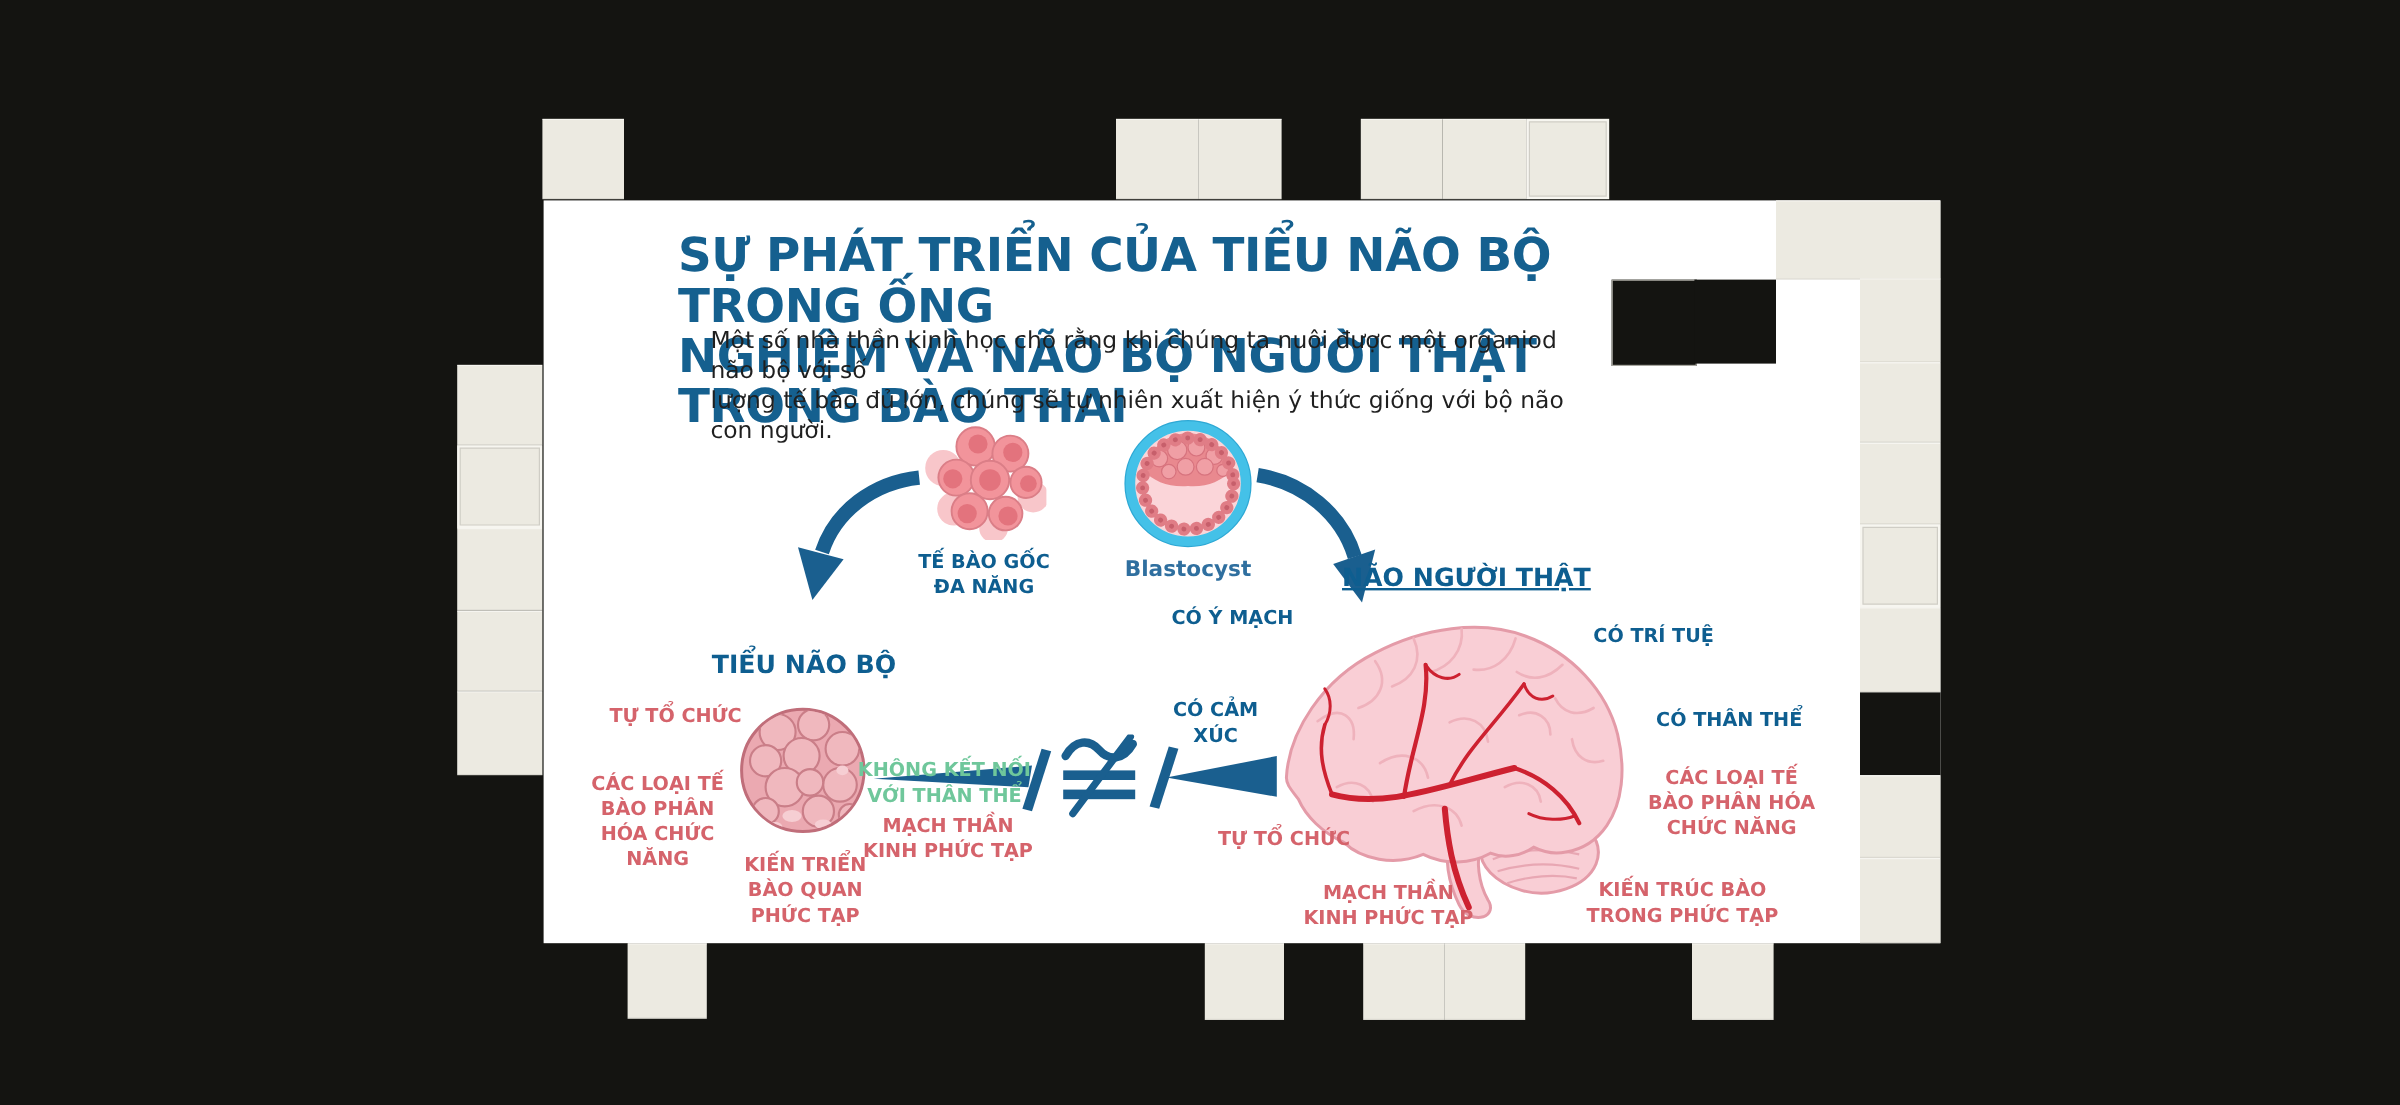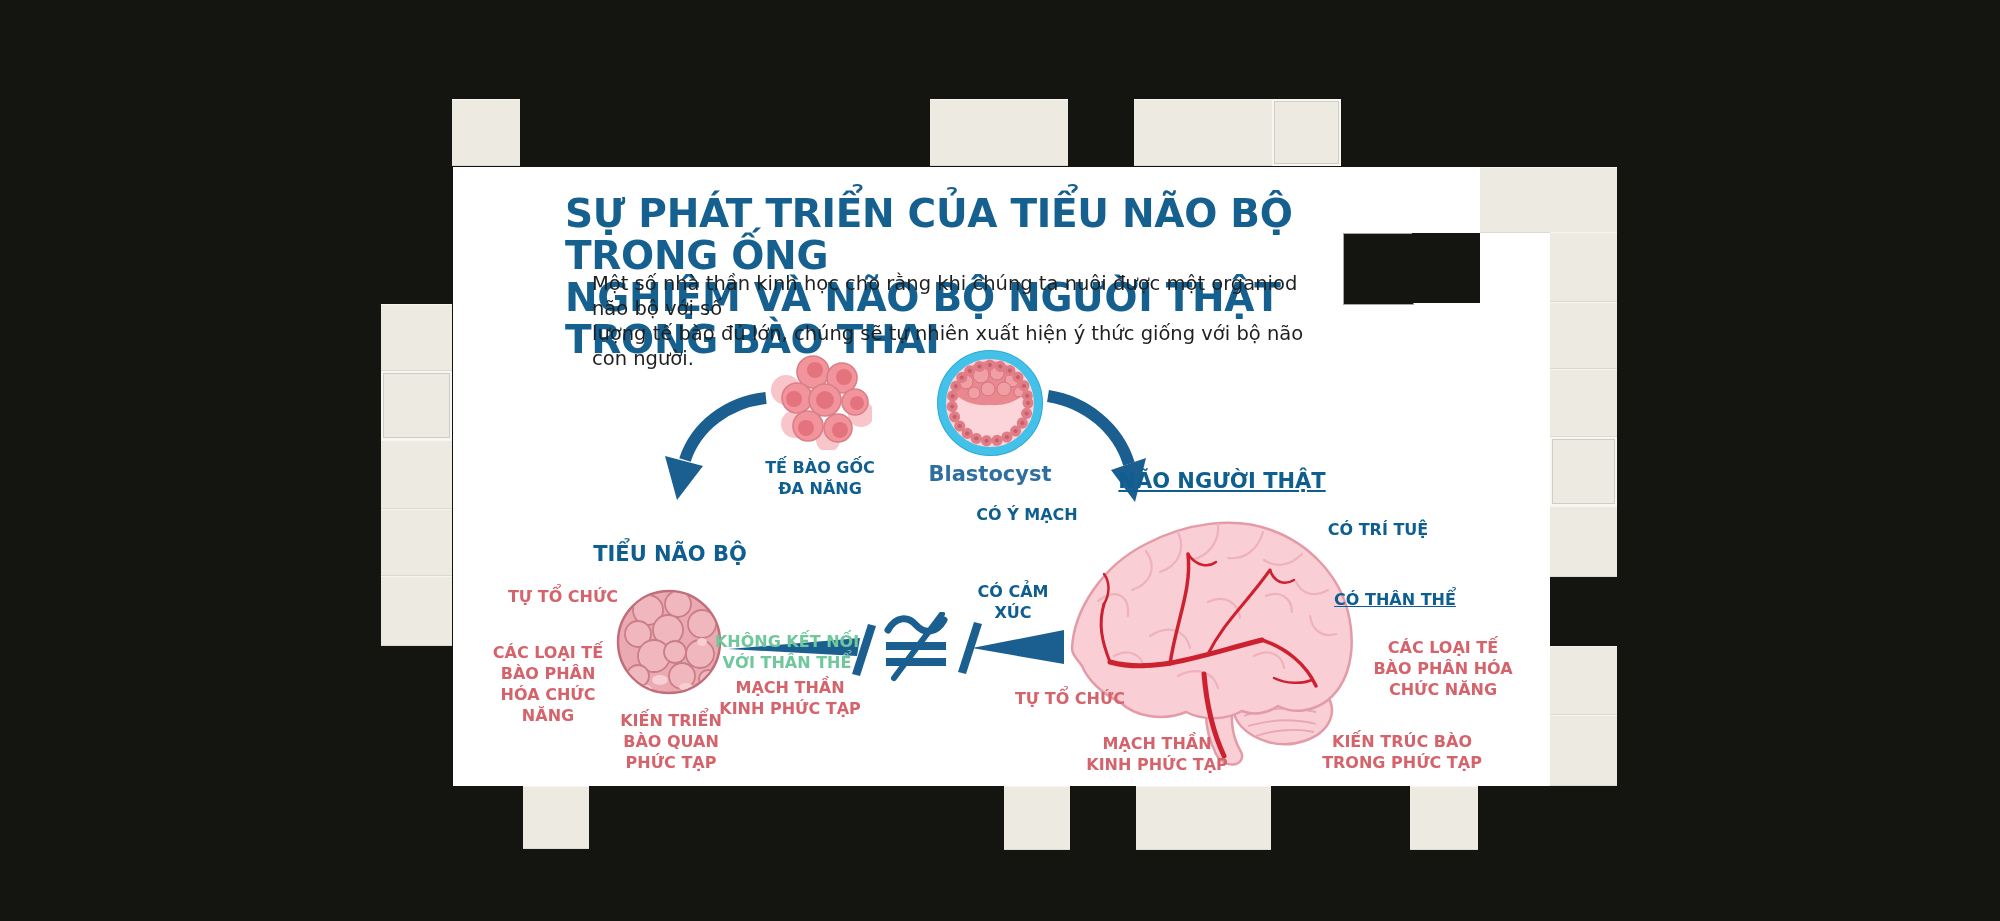--- a/index.html
+++ b/index.html
@@ -12,21 +12,21 @@
   .card{position:absolute;left:453px;top:167px;width:1164px;height:619px;background:#ffffff;z-index:2;}
   .title{position:absolute;left:112px;top:26px;width:740px;font-size:39px;font-weight:bold;
          color:#15608F;line-height:42px;letter-spacing:-0.3px;white-space:pre-line;}
   .subtitle{position:absolute;left:103px;top:104px;width:720px;font-size:19.5px;color:#1F1F1F;
          line-height:25px;white-space:pre-line;margin-left:36px;}
   .lbl{position:absolute;transform:translateX(-50%);text-align:center;font-weight:bold;
        font-size:16px;line-height:21px;white-space:pre-line;letter-spacing:0px;}
   .blue{color:#0E5E90;}
   .red{color:#D5636B;}
   .green{color:#6FC79B;}
-  .blasto{color:#2F6F9F;font-size:21px;}
+  .blasto{color:#2F6F9F;font-size:18px;}
   .fig{position:absolute;}
 </style>
 </head>
 <body>
 
 <div id="canvas">
 
   <div class="tile" style="left:452px;top:99px;width:68px;height:67px;"></div>
   <div class="tile" style="left:930px;top:99px;width:69px;height:67px;"></div>
   <div class="tile" style="left:999px;top:99px;width:69px;height:67px;"></div>
@@ -209,21 +209,21 @@
     <div class="lbl blasto" style="left:537px;top:297px;font-weight:bold;">Blastocyst</div>
     <div class="lbl blue" style="left:769px;top:304px;font-size:21px;text-decoration:underline;">NÃO NGƯỜI THẬT</div>
     <div class="lbl blue" style="left:574px;top:337px;">CÓ Ý MẠCH</div>
     <div class="lbl blue" style="left:217px;top:377px;font-size:21px;">TIỂU NÃO BỘ</div>
     <div class="lbl blue" style="left:925px;top:352px;text-align:right;">CÓ TRÍ TUỆ</div>
     <div class="lbl red" style="left:110px;top:419px;">TỰ TỔ CHỨC</div>
     <div class="lbl green" style="left:334px;top:417px;margin-top:47px;">KHÔNG KẾT NỐI
 VỚI THÂN THỂ</div>
     <div class="lbl blue" style="left:560px;top:414px;">CÓ CẢM
 XÚC</div>
-    <div class="lbl blue" style="left:942px;top:422px;text-decoration:underline;">CÓ THÂN THỂ</div>
+    <div class="lbl blue" style="left:988px;top:422px;">CÓ THÂN THỂ</div>
     <div class="lbl red" style="left:95px;top:475px;">CÁC LOẠI TẾ
 BÀO PHÂN
 HÓA CHỨC
 NĂNG</div>
     <div class="lbl red" style="left:990px;top:470px;">CÁC LOẠI TẾ
 BÀO PHÂN HÓA
 CHỨC NĂNG</div>
     <div class="lbl red" style="left:337px;top:510px;">MẠCH THẦN
 KINH PHỨC TẠP</div>
     <div class="lbl red" style="left:617px;top:521px;">TỰ TỔ CHỨC</div>

